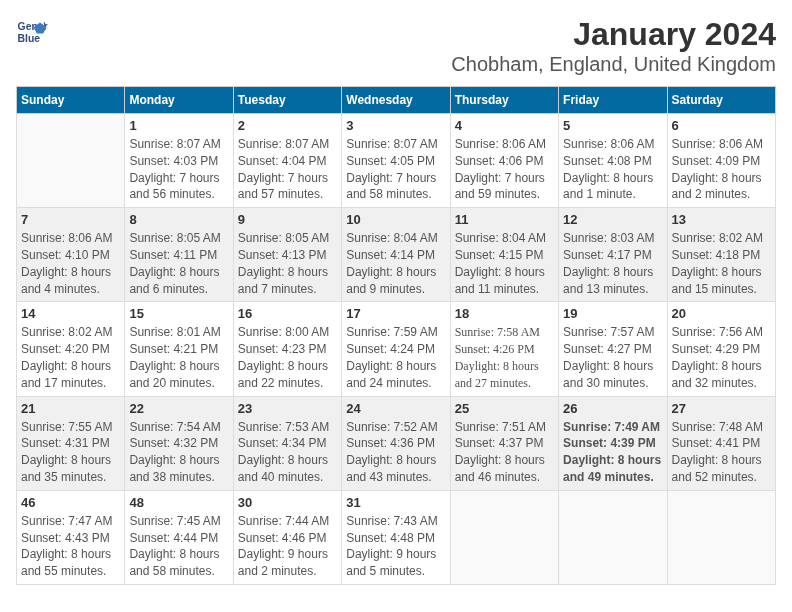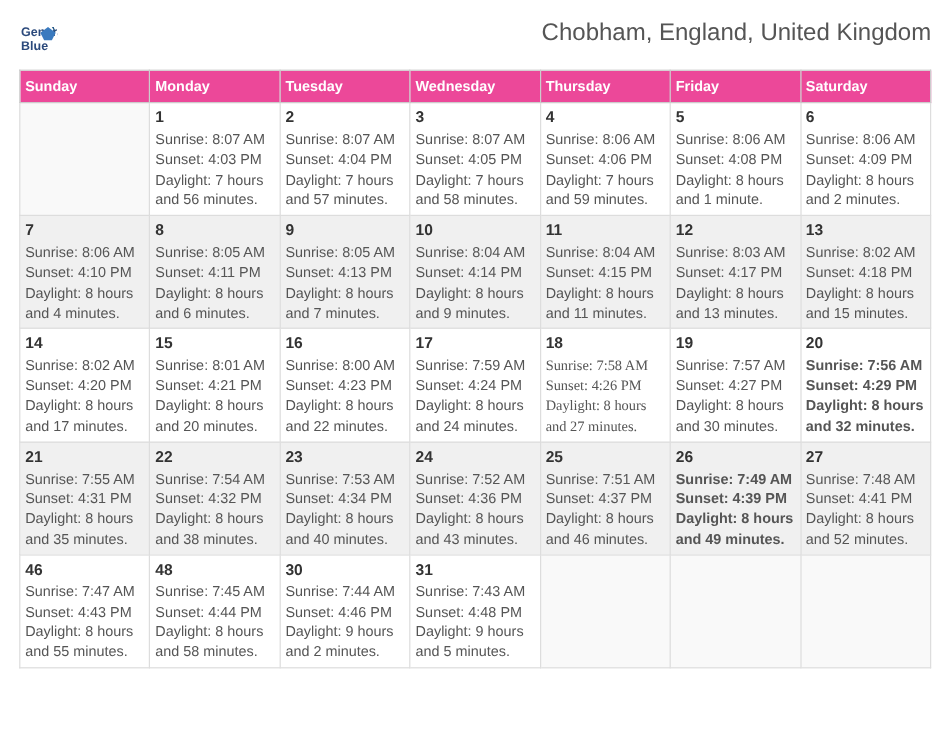--- a/index.html
+++ b/index.html
@@ -36,21 +36,21 @@
     .calendar-subtitle {
       font-size: 20px;
       color: #555;
     }
     table {
       width: 100%;
       border-collapse: collapse;
       font-size: 11px;
     }
     th {
-      background-color: #ec4899;
+      background-color: #0369a1;
       color: #fff;
       padding: 6px 4px;
       text-align: left;
       font-size: 12px;
       font-weight: bold;
       border: 1px solid #ccc;
     }
     td {
       border: 1px solid #ddd;
       vertical-align: top;
@@ -83,20 +83,21 @@
 <div class="header-section">
   <div class="logo">
     <svg class="logo-icon" viewBox="0 0 40 40">
       <text x="2" y="18" font-size="13" font-weight="bold" fill="#2c4a7c">General</text>
       <text x="2" y="32" font-size="13" font-weight="bold" fill="#2c4a7c">Blue</text>
       <polygon points="30,8 38,14 34,22 26,22 22,14" fill="#3a7abf"></polygon>
       <polygon points="34,8 38,14 36,8" fill="#1a5080"></polygon>
     </svg>
   </div>
   <div class="title-section">
+    <div class="calendar-title">January 2024</div>
     <div class="calendar-subtitle">Chobham, England, United Kingdom</div>
   </div>
 </div>
 
 <table>
   <thead>
     <tr>
       <th>Sunday</th>
       <th>Monday</th>
       <th>Tuesday</th>
@@ -241,21 +242,21 @@
         </td>
         <td>
           <div class="day-number">19</div>
           <div class="day-info" style="white-space: pre-line;">Sunrise: 7:57 AM
 Sunset: 4:27 PM
 Daylight: 8 hours
 and 30 minutes.</div>
         </td>
         <td>
           <div class="day-number">20</div>
-          <div class="day-info" style="white-space: pre-line; font-weight: bold;">Sunrise: 7:56 AM
+          <div class="day-info" style="white-space: pre-line;">Sunrise: 7:56 AM
 Sunset: 4:29 PM
 Daylight: 8 hours
 and 32 minutes.</div>
         </td>
       </tr>
       <tr>
         <td class="shaded">
           <div class="day-number">21</div>
           <div class="day-info" style="white-space: pre-line;">Sunrise: 7:55 AM
 Sunset: 4:31 PM

